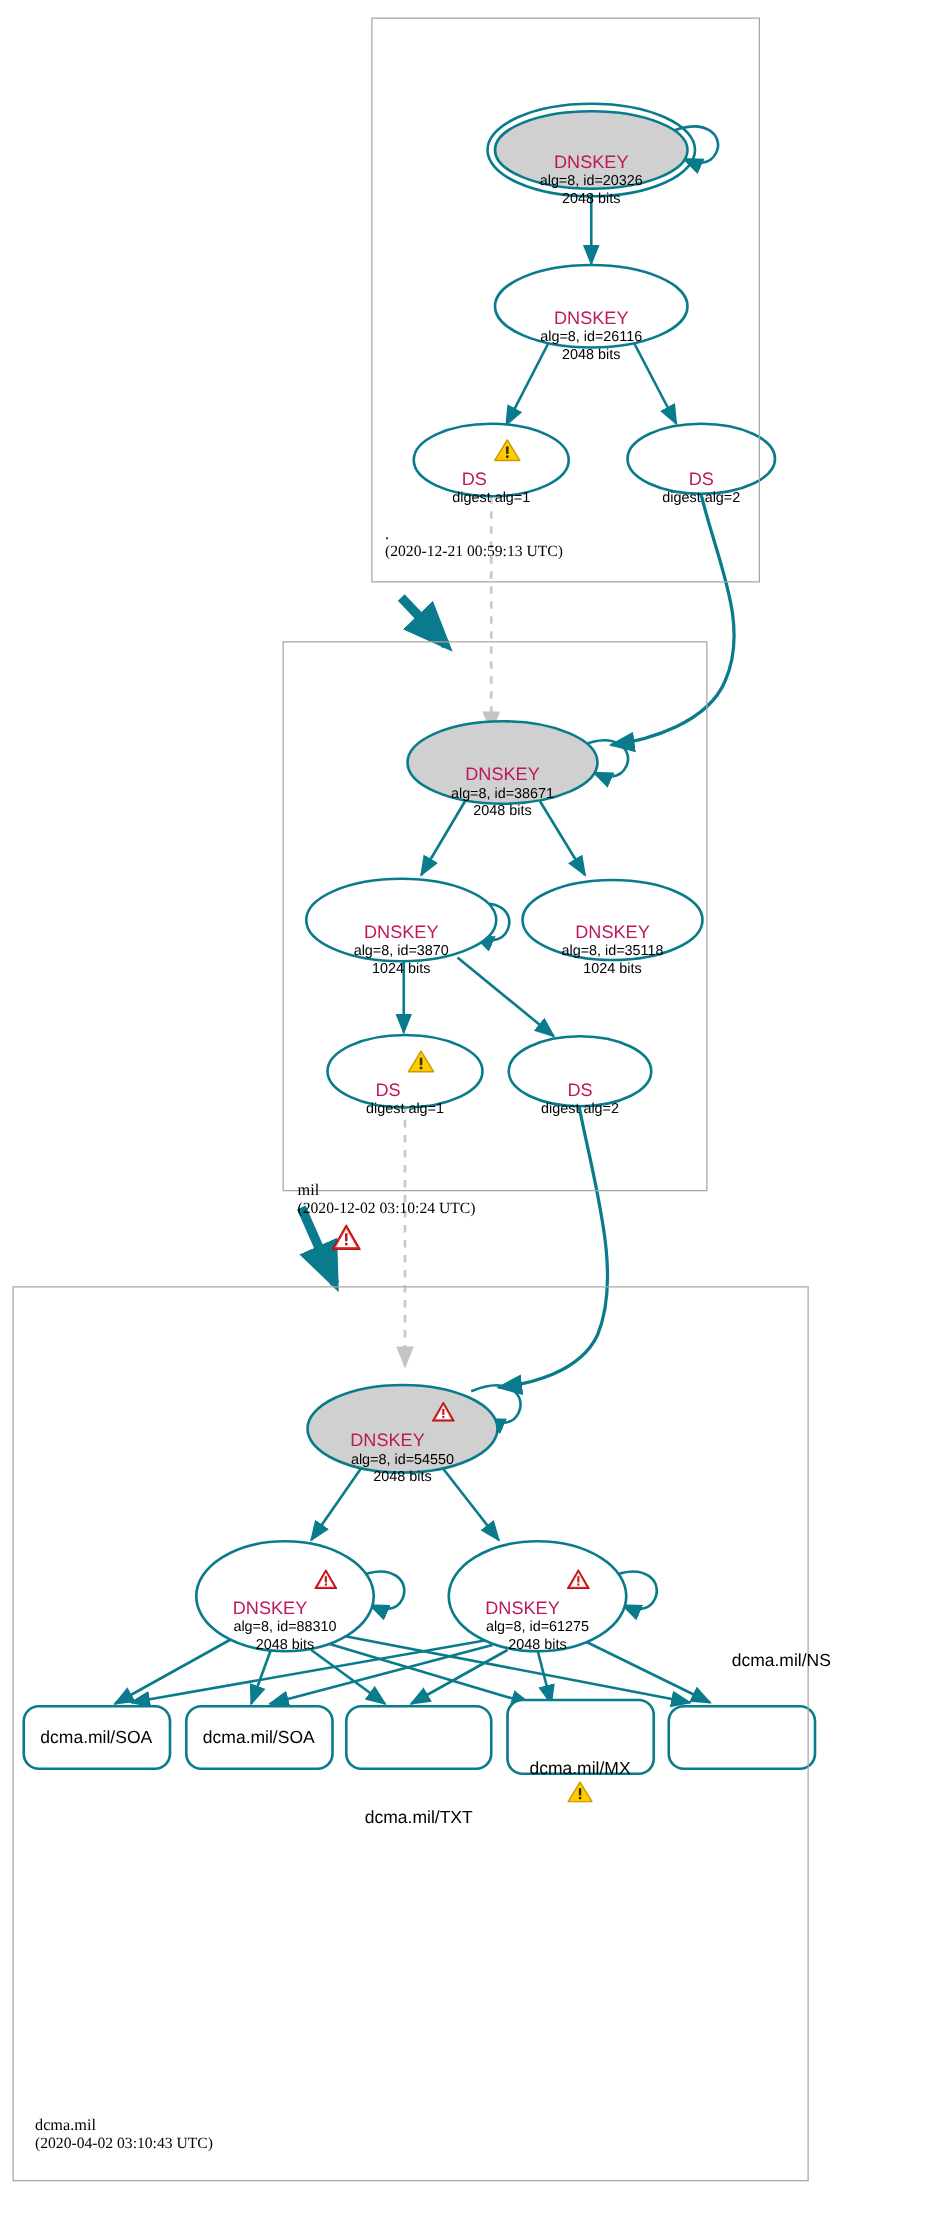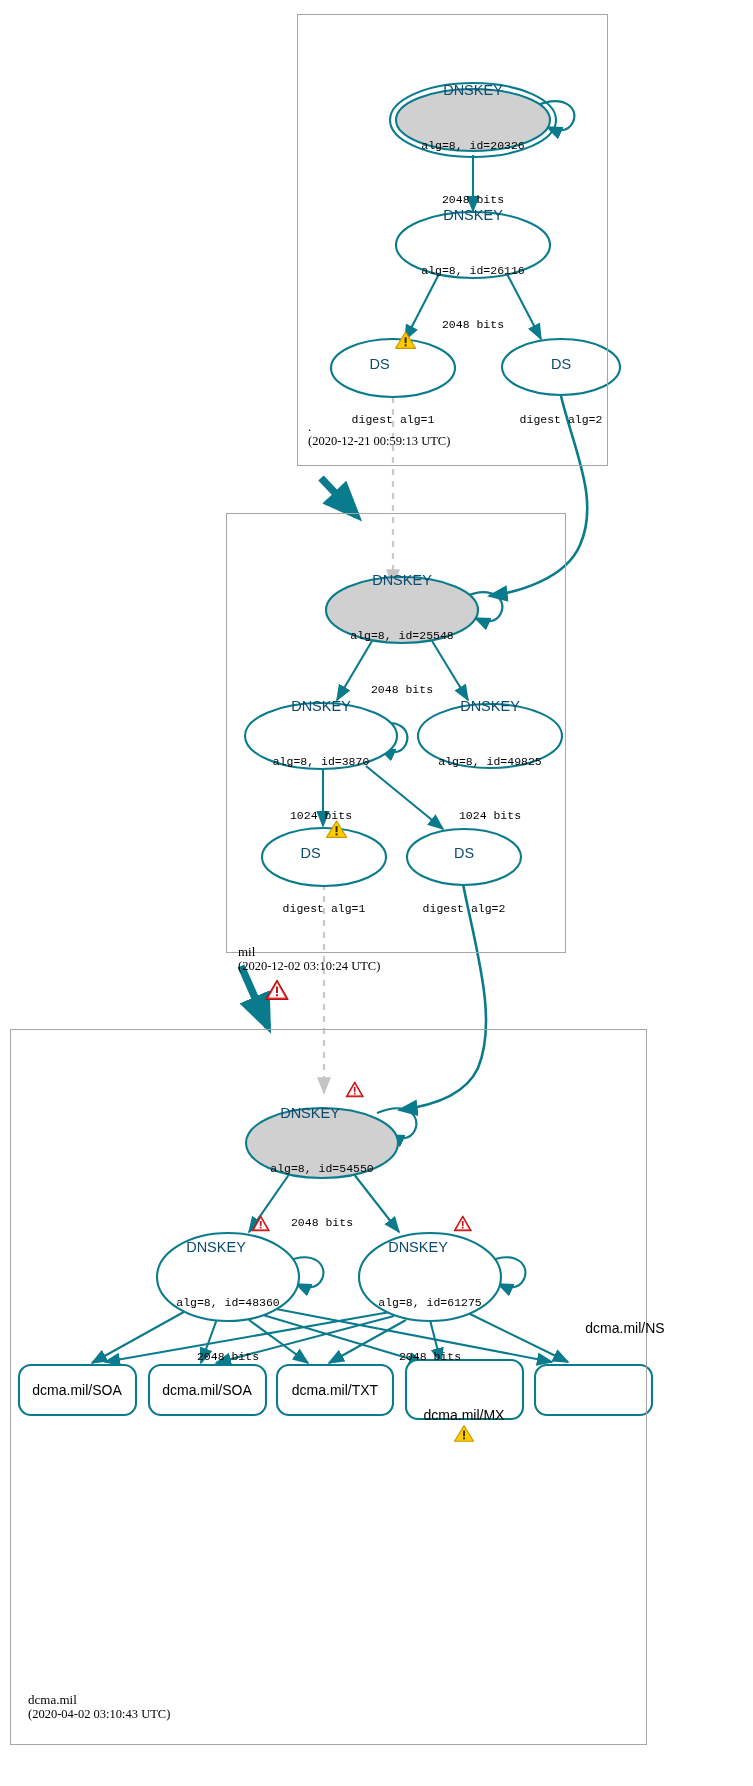--- a/index.html
+++ b/index.html
@@ -10,22 +10,22 @@
 
   
   .zone-box{position:absolute;border:1px solid #a6a6a6;background:transparent;box-sizing:border-box;}
   .zone-label{position:absolute;font-family:"Liberation Serif",serif;color:#000;white-space:nowrap;}
   .zone-name{font-size:13px;line-height:15px;}
   .zone-time{font-size:12.5px;line-height:15px;}
 
   
   .node-lbl{position:absolute;text-align:center;white-space:nowrap;
             transform:translate(-50%,-50%);pointer-events:none;}
-  .n-title{font-family:"Liberation Sans",sans-serif;font-size:14.5px;line-height:17px;color:#0c4a6e;margin-top:48px;}
-  .n-sub{font-family:Liberation Mono, monospace;font-size:11.5px;line-height:13.5px;color:#000;margin-top:40px;}
+  .n-title{font-family:"Liberation Sans",sans-serif;font-size:14.5px;line-height:17px;color:#be185d;margin-top:48px;}
+  .n-sub{font-family:Liberation Sans, sans-serif;font-size:11.5px;line-height:13.5px;color:#000;}
   .rr-lbl{font-family:"Liberation Sans",sans-serif;font-size:14px;line-height:17px;color:#000;}
 
   .title-row{display:flex;align-items:center;justify-content:center;gap:5px;}
 
   
   .tri{display:inline-block;position:relative;vertical-align:middle;}
   .tri svg{display:block;}
   .tri-big{width:22px;height:19px;}
   .tri-mid{width:19px;height:17px;}
   .tri-edge{width:21px;height:19px;}
@@ -177,33 +177,33 @@
     <div class="n-sub">digest alg=1</div>
   </div>
 
   <div class="node-lbl" style="left:561px;top:367px;">
     <div class="n-title">DS</div>
     <div class="n-sub">digest alg=2</div>
   </div>
 
   <div class="node-lbl" style="left:402px;top:610px;">
     <div class="n-title">DNSKEY</div>
-    <div class="n-sub">alg=8, id=25548</div>
+    <div class="n-sub">alg=8, id=38671</div>
     <div class="n-sub">2048 bits</div>
   </div>
 
   <div class="node-lbl" style="left:321px;top:736px;">
     <div class="n-title">DNSKEY</div>
     <div class="n-sub">alg=8, id=3870</div>
     <div class="n-sub">1024 bits</div>
   </div>
 
   <div class="node-lbl" style="left:490px;top:736px;">
     <div class="n-title">DNSKEY</div>
-    <div class="n-sub">alg=8, id=49825</div>
+    <div class="n-sub">alg=8, id=35118</div>
     <div class="n-sub">1024 bits</div>
   </div>
 
   <div class="node-lbl" style="left:324px;top:856px;">
     <div class="title-row">
       <span class="n-title">DS</span>
       <span class="tri tri-big">
         <svg viewBox="0 0 22 19">
             <path d="M11 1.2 L21 17.6 L1 17.6 Z" fill="#ffcc00" stroke="#cc9900" stroke-width="1.2" stroke-linejoin="round"></path>
             <rect x="10" y="6.4" width="2" height="6" fill="#3a2a00"></rect>
@@ -240,21 +240,21 @@
       <span class="n-title">DNSKEY</span>
       <span class="tri tri-mid">
         <svg viewBox="0 0 20 18">
             <path d="M10 1.1 L19 16.6 L1 16.6 Z" fill="#fa3434" stroke="#b01212" stroke-width="1.1" stroke-linejoin="round"></path>
             <path d="M10 3.4 L16.6 15.1 L3.4 15.1 Z" fill="#ffffff"></path>
             <rect x="9.1" y="6.3" width="1.8" height="5.2" fill="#c01818"></rect>
             <rect x="9.1" y="12.4" width="1.8" height="1.8" fill="#c01818"></rect>
           </svg>
       </span>
     </div>
-    <div class="n-sub">alg=8, id=48360</div>
+    <div class="n-sub">alg=8, id=88310</div>
     <div class="n-sub">2048 bits</div>
   </div>
 
   <div class="node-lbl" style="left:430px;top:1277px;">
     <div class="title-row">
       <span class="n-title">DNSKEY</span>
       <span class="tri tri-mid">
         <svg viewBox="0 0 20 18">
             <path d="M10 1.1 L19 16.6 L1 16.6 Z" fill="#fa3434" stroke="#b01212" stroke-width="1.1" stroke-linejoin="round"></path>
             <path d="M10 3.4 L16.6 15.1 L3.4 15.1 Z" fill="#ffffff"></path>
@@ -266,21 +266,21 @@
     <div class="n-sub">alg=8, id=61275</div>
     <div class="n-sub">2048 bits</div>
   </div>
 
   <div class="node-lbl" style="left:77px;top:1390px;">
     <div class="rr-lbl">dcma.mil/SOA</div>
   </div>
   <div class="node-lbl" style="left:207px;top:1390px;">
     <div class="rr-lbl">dcma.mil/SOA</div>
   </div>
-  <div class="node-lbl" style="left:335px;top:1390px;">
+  <div class="node-lbl" style="left:335px;top:1454px;">
     <div class="rr-lbl">dcma.mil/TXT</div>
   </div>
   <div class="node-lbl" style="left:464px;top:1389px;margin-top:36px;">
     <div class="rr-lbl">dcma.mil/MX</div>
     <div style="display:flex;justify-content:center;margin-top:1px;">
       <span class="tri tri-edge">
         <svg viewBox="0 0 22 19">
             <path d="M11 1.2 L21 17.6 L1 17.6 Z" fill="#ffcc00" stroke="#cc9900" stroke-width="1.2" stroke-linejoin="round"></path>
             <rect x="10" y="6.4" width="2" height="6" fill="#3a2a00"></rect>
             <rect x="10" y="13.6" width="2" height="2" fill="#3a2a00"></rect>

